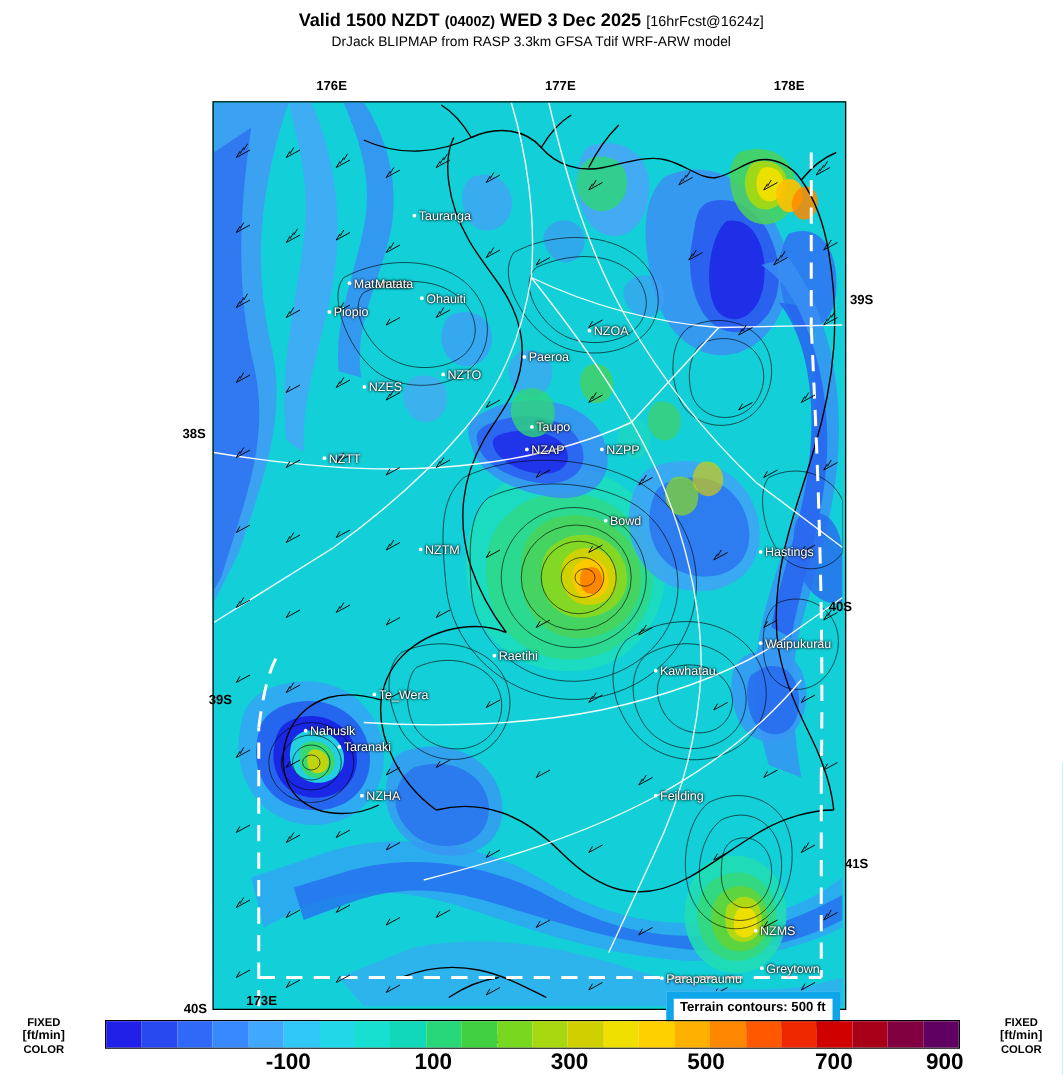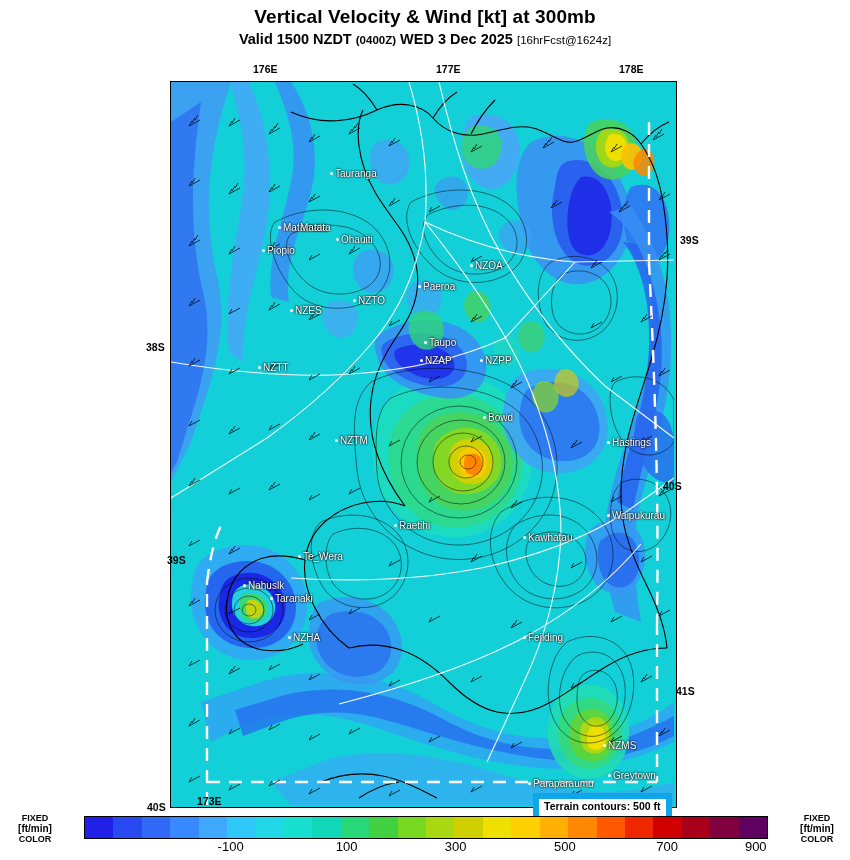--- a/index.html
+++ b/index.html
@@ -143,37 +143,37 @@
   }
   #bar-ticks {
     position: absolute;
     left: 84px;
     top: 25px;
     width: 682px;
     height: 20px;
   }
   .tick {
     position: absolute;
-    font-size: 13px;
-    font-weight: normal;
+    font-size: 18px;
+    font-weight: bold;
     transform: translateX(-50%);
     top: 0;
   }
 </style>
 </head>
 <body>
 
 <div id="header">
-  <div id="title">Vertical Velocity &amp; Wind [kt] at 300mb</div>
   <div id="subtitle">
     <span>Valid 1500 NZDT</span>
     <span class="small">(0400Z)</span>
     <span>WED 3 Dec 2025</span>
     <span class="brack">[16hrFcst@1624z]</span>
   </div>
+  <div id="credit">DrJack BLIPMAP from RASP 3.3km GFSA Tdif WRF-ARW model</div>
 </div>
 
 <div id="map-wrap">
 
   <div id="map-frame">
     <svg id="map-canvas" viewBox="0 0 503 723" preserveAspectRatio="none">
       <defs>
 
         <clipPath id="frameClip">
             <rect x="0" y="0" width="503" height="723"></rect>

